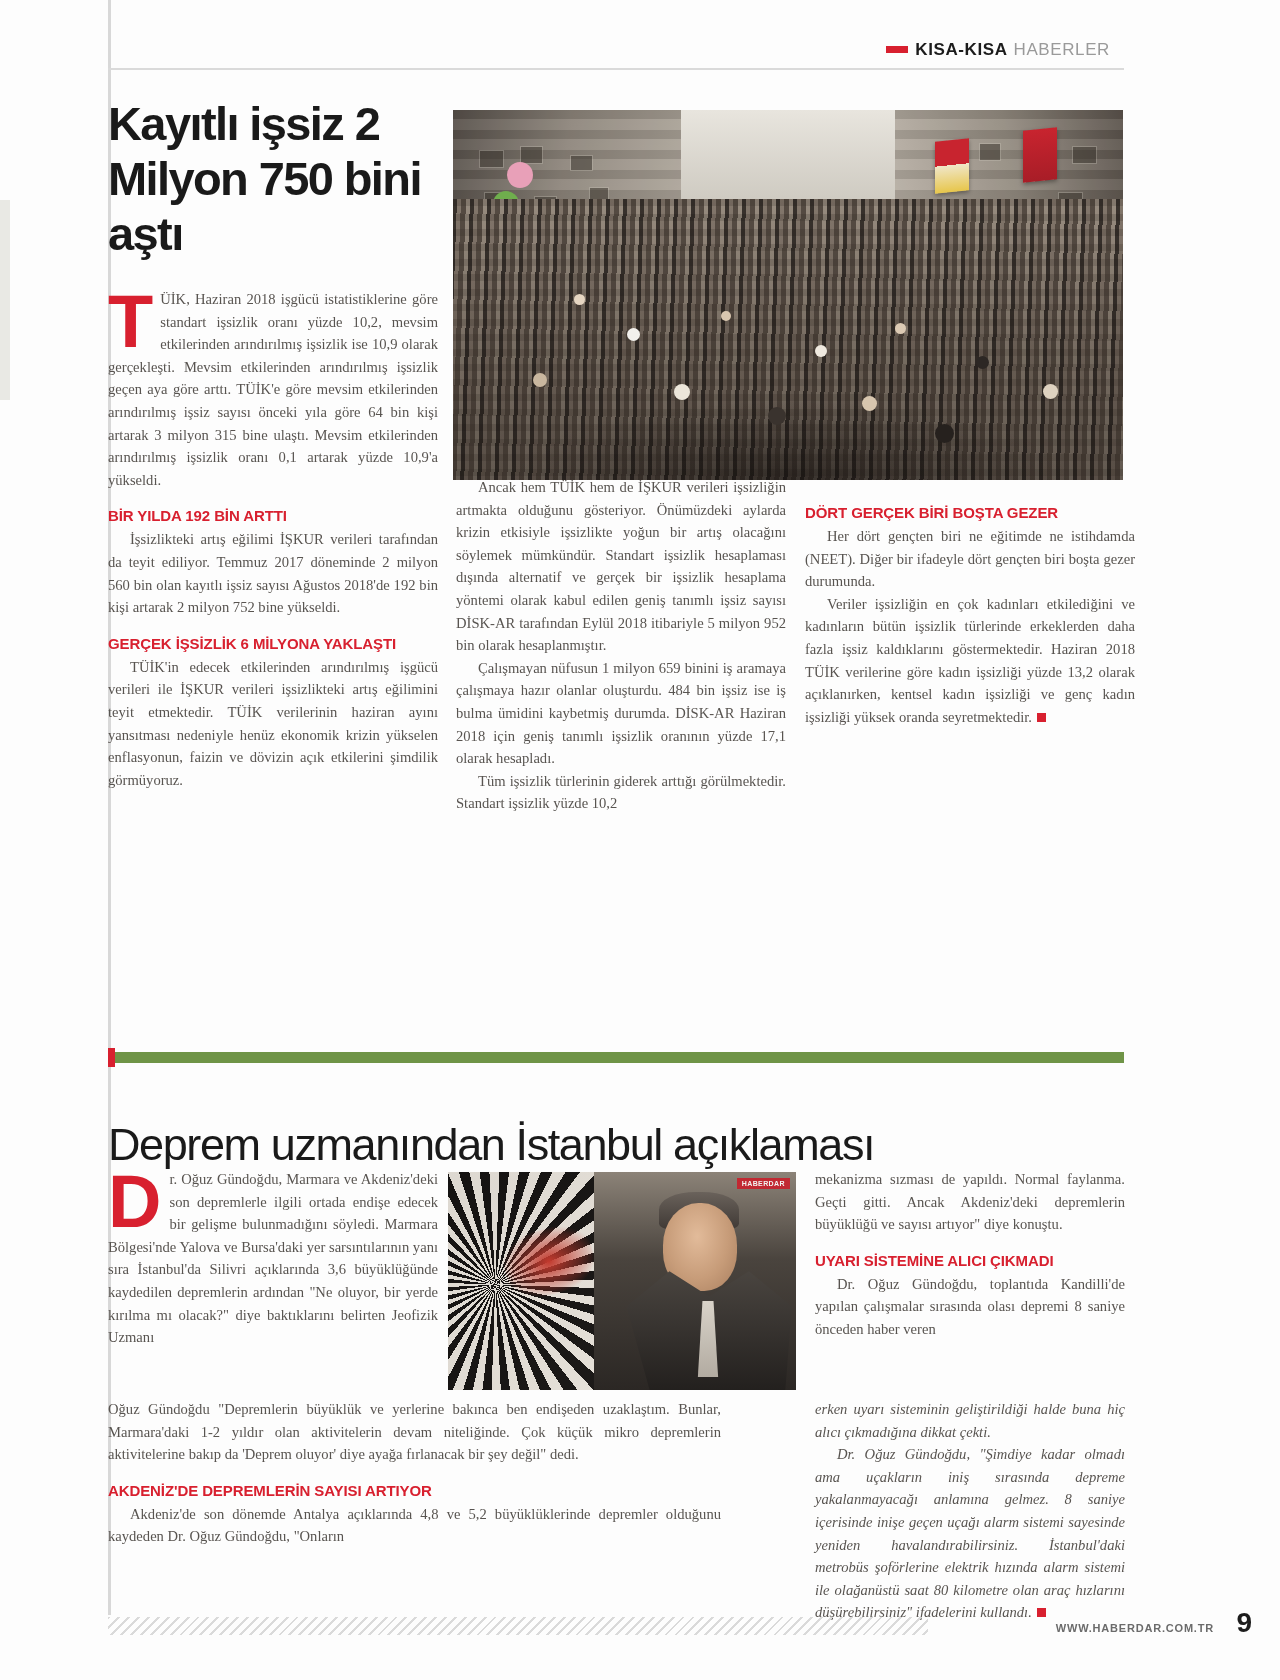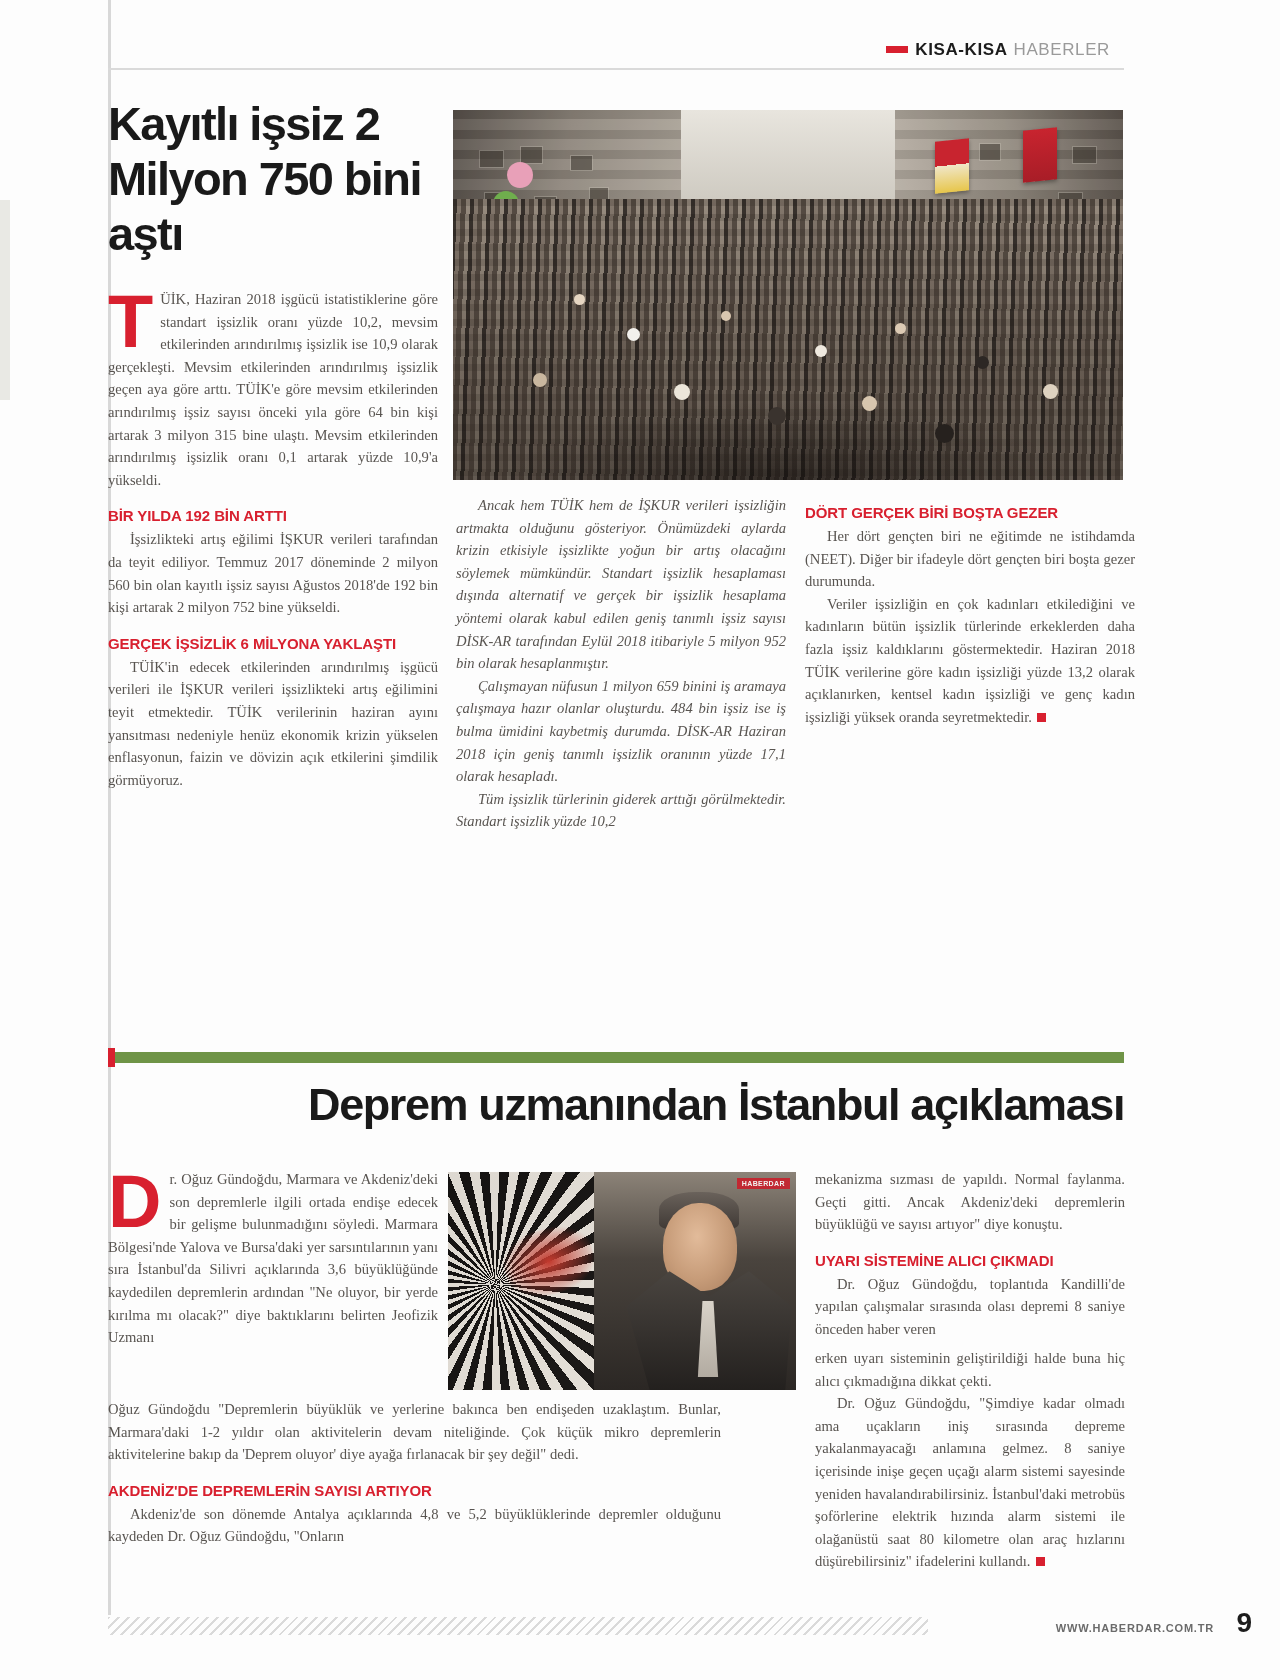--- a/index.html
+++ b/index.html
@@ -177,23 +177,22 @@
   
   .a1-col1 {
     position: absolute;
     left: 0;
     top: 192px;
     width: 330px;
   }
   .a1-col2 {
     position: absolute;
     left: 348px;
-    top: 398px;
+    top: 380px;
     width: 330px;
-    font-style: italic;
   }
   .a1-col3 {
     position: absolute;
     left: 697px;
     top: 392px;
     width: 330px;
   }
 
   .body {
     font-family: "Liberation Serif", serif;
@@ -249,30 +248,29 @@
     position: absolute;
     left: 0; top: -4px;
     width: 7px; height: 19px;
     background: #d8202f;
   }
 
   
   .headline2 {
     position: absolute;
     left: 108px;
-    top: 1080px;
+    top: 1120px;
     width: 1016px;
     font-family: "Liberation Sans", sans-serif;
-    font-weight: bold;
+    font-weight: normal;
     font-size: 45px;
     line-height: 50px;
     letter-spacing: -1.4px;
     color: #1a1a1a;
     white-space: nowrap;
-    text-align: right;
   }
 
   .photo2 {
     position: absolute;
     left: 448px;
     top: 1172px;
     width: 348px;
     height: 218px;
     overflow: hidden;
     background: #2a2622;
@@ -342,21 +340,21 @@
     font-weight: bold;
     font-size: 7px;
     letter-spacing: 0.4px;
     padding: 2px 5px;
     opacity: 0.9;
   }
 
   .a2-col1 { position: absolute; left: 108px; top: 1168px;  width: 330px; }
   .a2-col2 { position: absolute; left: 815px; top: 1168px;  width: 310px; }
   .a2-wide { position: absolute; left: 108px; top: 1398px;  width: 613px; }
-  .a2-wide2{ position: absolute; left: 815px; top: 1347px;  width: 310px; }
+  .a2-wide2{ position: absolute; left: 815px; top: 1398px;  width: 310px; font-style: italic; }
 
   .dropcap2 {
     float: left;
     font-family: "Liberation Sans", sans-serif;
     font-weight: bold;
     font-size: 74px;
     line-height: 60px;
     color: #d8202f;
     margin: 4px 8px 0 0;
   }

